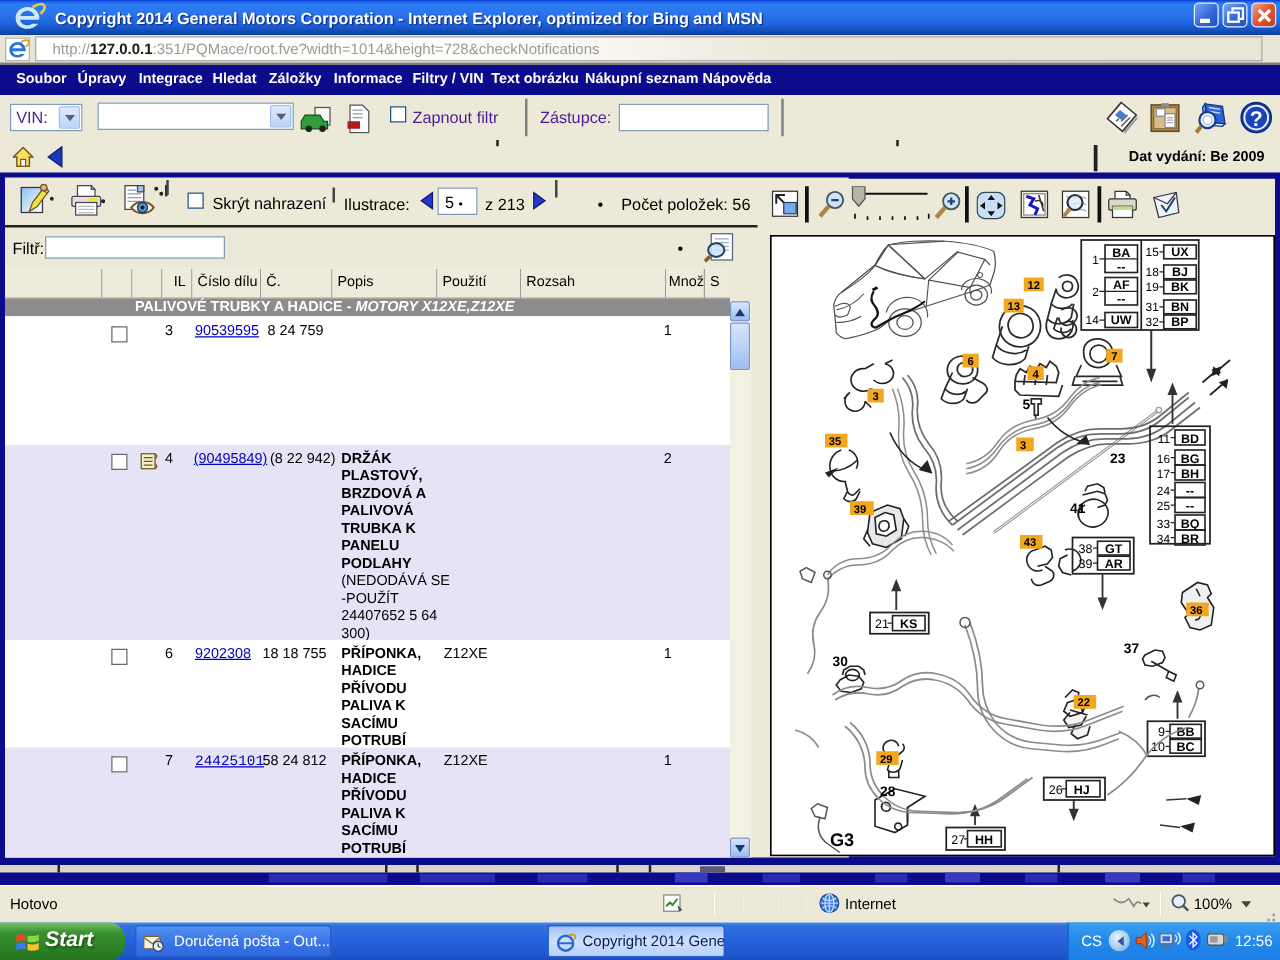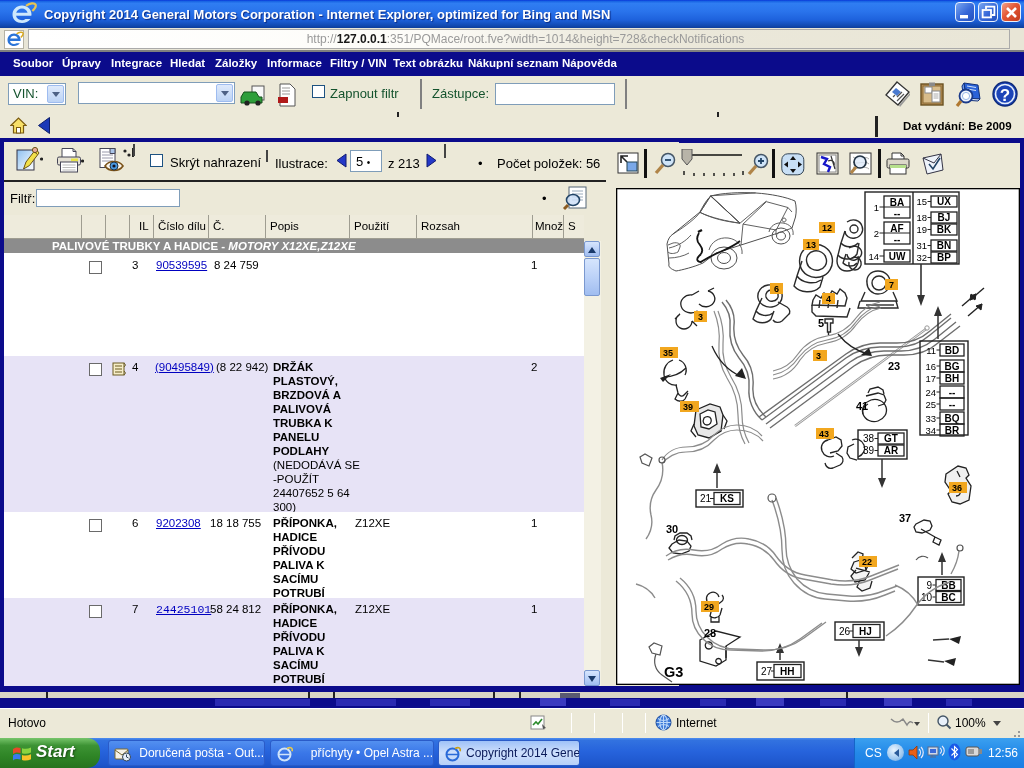--- a/index.html
+++ b/index.html
@@ -14,30 +14,30 @@
 #titlebar .ttext { position:absolute; left:44px; top:7px; text-shadow:1px 1px 1px #0a2a80; letter-spacing:0px; }
 .winbtn { position:absolute; top:2px; width:20px; height:20px; border-radius:4px;
   border:1px solid #e8f0fc; color:#fff; text-align:center;
   background:linear-gradient(135deg,#7aa7f0 0%,#3567d8 55%,#2350bd 100%); }
 .winbtn svg { display:block; margin:0 auto; }
 #btnclose { background:linear-gradient(135deg,#f0a088 0%,#e45735 45%,#c33c1c 100%); }
 
 
 #addrbar { left:0; top:28px; width:1024px; height:24px; background:#e8e5d6; border-bottom:2px solid #7f7f7f; }
 #addrfield { position:absolute; left:28px; top:1px; width:982px; height:20px; border:1px solid #aaa;
-  background:linear-gradient(90deg,#ffffff 0%,#fdfcf8 40%,#ebe8da 62%,#e9e6d7 100%); font-size:12px; color:#9a9a9a; line-height:19px; padding-left:13px;text-align:center;}
+  background:linear-gradient(90deg,#ffffff 0%,#fdfcf8 40%,#ebe8da 62%,#e9e6d7 100%); font-size:12px; color:#9a9a9a; line-height:19px; padding-left:13px;}
 #addrfield b { color:#1a1a1a; }
 #adricon { position:absolute; left:4px; top:2px; width:20px; height:19px; border:1px solid #b5b2a4; background:#fff; }
 
 
 #menubar { left:0; top:52px; width:1024px; height:24px; background:#0b0b8b; color:#fff; font-size:11.5px; font-weight:bold; }
 #menubar span { position:absolute; top:5px; }
 
 
-#toolbar { left:0; top:76px; width:1024px; height:36px; background:#ece9d8; font-size:13px; color:#14532d; }
+#toolbar { left:0; top:76px; width:1024px; height:36px; background:#ece9d8; font-size:13px; color:#4c1d95; }
 .combo { position:absolute; background:#fff; border:1px solid #7f9db9; height:22px; }
 .combobtn { position:absolute; right:1px; top:1px; width:17px; height:18px;
   background:linear-gradient(180deg,#dfeafb,#bcd3f5); border:1px solid #9ebcf0; border-radius:2px; }
 .combobtn:after { content:""; position:absolute; left:4px; top:6px; border-left:4px solid transparent; border-right:4px solid transparent; border-top:5px solid #4d6185; }
 .cb { position:absolute; width:13px; height:13px; background:#fff; border:1px solid #1d5281; }
 .vsep { position:absolute; width:2px; background:#808080; }
 
 
 #navrow { left:0; top:112px; width:1024px; height:26px; background:#ece9d8; font-size:13px; }
 
@@ -47,21 +47,21 @@
 #rightpanel { position:absolute; left:612px; top:5px; width:408px; height:542px; background:#ece9d8; }
 
 
 #lp-toolbar { position:absolute; left:0; top:0; width:602px; height:40px; border-bottom:2px solid #222; font-size:13px; }
 #lp-filter { position:absolute; left:0; top:42px; width:602px; height:31px; font-size:13px; }
 #lp-filter input { position:absolute; left:32px; top:5px; width:144px; height:18px; border:1px solid #7f9db9; background:#fff; outline:none; }
 
 
 #lp-table { position:absolute; left:0; top:73px; width:580px; height:471px; background:#fff; font-size:11.5px; overflow:hidden; }
 .th { position:absolute; top:0; height:24px; background:#eeebdc; border-right:1px solid #9f9d91; border-bottom:1px solid #9f9d91; padding:5px 0 0 4px; font-size:11.5px; color:#000; }
-#secband { position:absolute; left:0; top:24px; width:580px; height:14px; background:#8c8c8c; color:#fff; font-weight:bold; font-size:11.5px; line-height:14px; padding-left:48px; }
+#secband { position:absolute; left:0; top:24px; width:580px; height:14px; background:#8c8c8c; color:#fff; font-weight:bold; font-size:11.5px; line-height:14px; padding-left:104px; }
 .rowband { position:absolute; left:0; width:580px; }
 .lav { background:#e7e3f6; }
 .popis { font-weight:bold; color:#000; line-height:14px; font-size:11.5px; }
 .lnk { color:#0000c0; text-decoration:underline; font-size:11.5px; }
 .cell { position:absolute; font-size:11.5px; }
 .rcb { position:absolute; width:13px; height:13px; border:1px solid #6a6a6a; background:#fff; }
 
 
 .sb { background:#f3f1e4; }
 .sbtn { position:absolute; width:16px; height:16px; border-radius:2px;
@@ -804,28 +804,20 @@
   </div>
   <div class="task" style="left:108px;width:157px;">
     <svg class="abs" style="left:5px;top:5px" width="17" height="16" viewBox="0 0 17 16">
       <rect x="1" y="3" width="13" height="10" rx="1" fill="#f6f2e8" stroke="#7a6a30"></rect>
       <path d="M1 4 l7 5 6 -5" fill="none" stroke="#7a6a30"></path>
       <circle cx="12.5" cy="11" r="4" fill="#e8f0fa" stroke="#345"></circle>
       <path d="M12.5 8.5 v2.5 l2 1" stroke="#345" fill="none"></path>
     </svg>
     <span style="margin-left:27px;">Doručená pošta - Out...</span>
   </div>
-  <div class="task" style="left:270px;width:164px;">
-    <svg class="abs" style="left:6px;top:5px" width="16" height="16" viewBox="0 0 16 16">
-      <circle cx="7.5" cy="8.5" r="6" fill="none" stroke="#cfe4fa" stroke-width="2"></circle>
-      <path d="M1.5 8.5 h12" stroke="#cfe4fa" stroke-width="1.6"></path>
-      <path d="M10 2.5 c3.5 -1.8 6 -0.8 5 2.8" stroke="#e8c84a" stroke-width="1.6" fill="none"></path>
-    </svg>
-    <span style="margin-left:27px;">příchyty • Opel Astra ...</span>
-  </div>
   <div class="task" style="left:438px;width:142px;background:linear-gradient(180deg,#9fc2f8 0%,#cfe0fc 50%,#b6d0f8 100%);color:#0a1a5a;">
     <svg class="abs" style="left:6px;top:5px" width="16" height="16" viewBox="0 0 16 16">
       <circle cx="7.5" cy="8.5" r="6" fill="none" stroke="#2a6ad8" stroke-width="2"></circle>
       <path d="M1.5 8.5 h12" stroke="#2a6ad8" stroke-width="1.6"></path>
       <path d="M10 2.5 c3.5 -1.8 6 -0.8 5 2.8" stroke="#caa018" stroke-width="1.6" fill="none"></path>
     </svg>
     <span style="margin-left:27px;">Copyright 2014 Gene...</span>
   </div>
   <div id="tray">
     <span class="abs" style="left:10px;top:8px;">CS</span>

